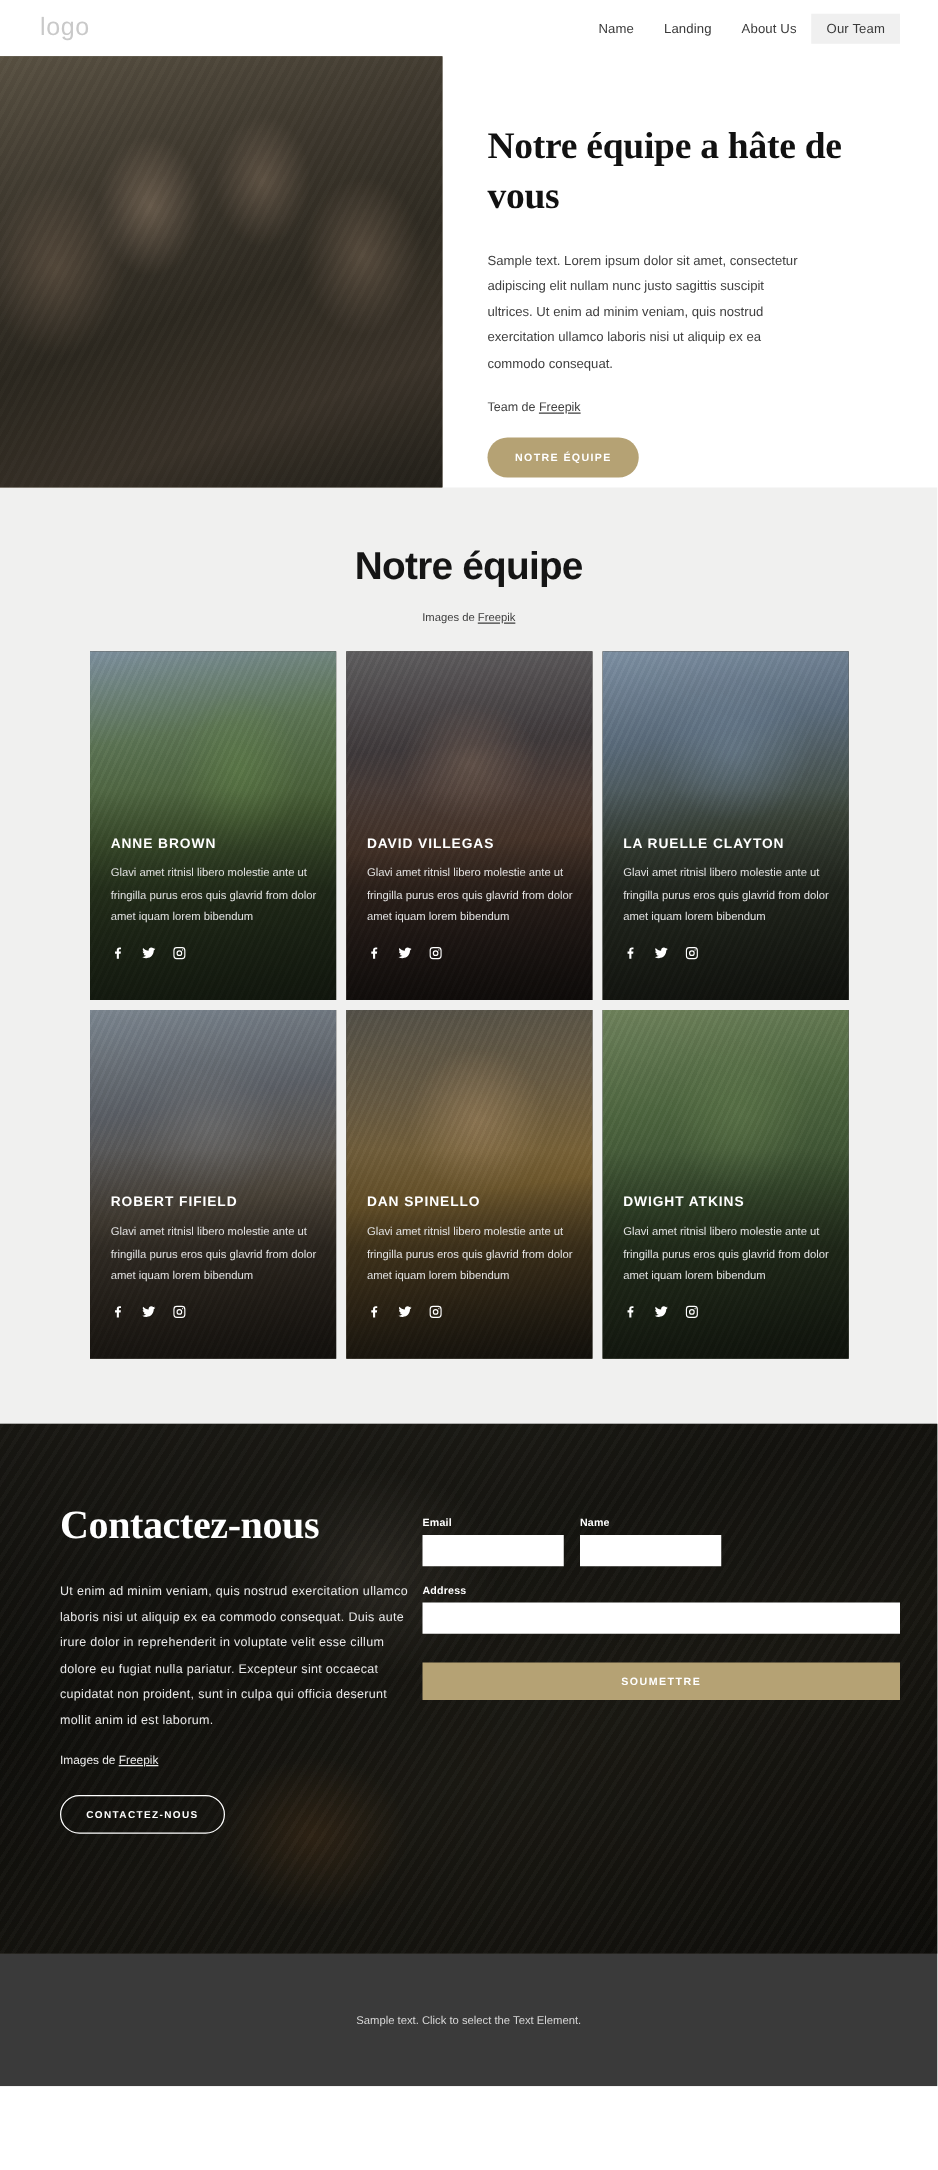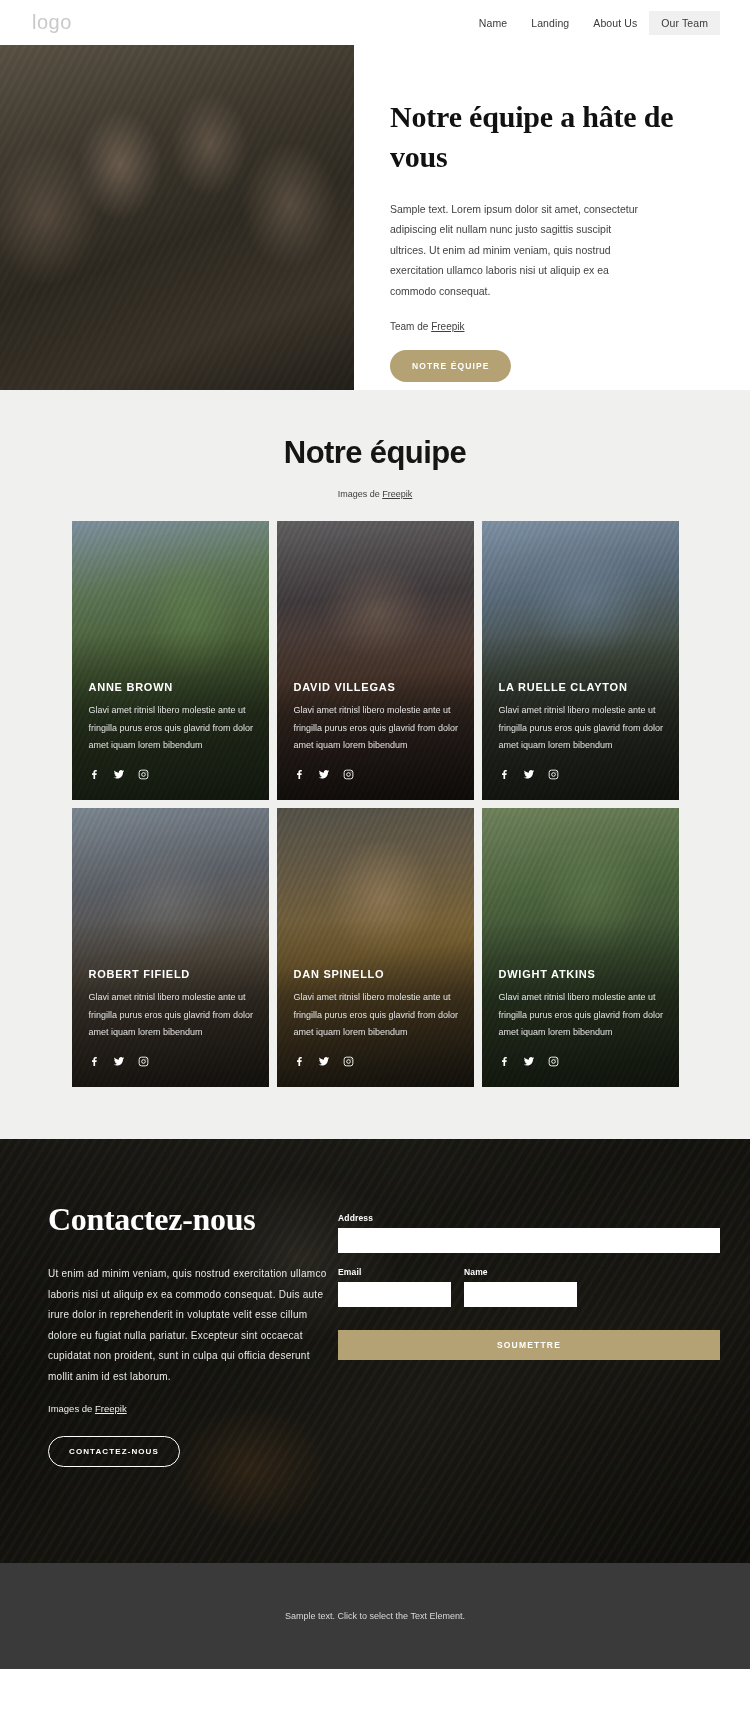--- a/index.html
+++ b/index.html
@@ -145,21 +145,21 @@
     overflow: hidden;
     background: #30302c;
   }
   .card .bg { position: absolute; inset: 0; }
   .card .ov {
     position: absolute; inset: 0;
     background: linear-gradient(to bottom, rgba(0,0,0,.12) 0%, rgba(0,0,0,.18) 40%, rgba(0,0,0,.52) 68%, rgba(0,0,0,.62) 100%);
   }
   .card-body {
     position: absolute;
-    left: 17px; right: 12px; bottom: 20px;
+    left: 17px; right: 12px; bottom: 32px;
   }
   .card-name {
     font-size: 11px;
     font-weight: 700;
     color: #ffffff;
     letter-spacing: 0.75px;
     margin-bottom: 9px;
   }
   .card-desc {
     font-size: 9px;
@@ -529,37 +529,37 @@
 
     <div class="contact-left">
       <div class="contact-title">Contactez-nous</div>
       <div class="contact-para">Ut enim ad minim veniam, quis nostrud exercitation ullamco laboris nisi ut aliquip ex ea commodo consequat. Duis aute irure dolor in reprehenderit in voluptate velit esse cillum dolore eu fugiat nulla pariatur. Excepteur sint occaecat cupidatat non proident, sunt in culpa qui officia deserunt mollit anim id est laborum.</div>
       <div class="contact-credit"><span>Images de </span><span class="lnk">Freepik</span></div>
       <button class="btn-outline">CONTACTEZ-NOUS</button>
     </div>
 
     <div class="contact-right">
       <div class="frow">
+        <div class="fld half">
+          <div class="flabel">Email</div>
+          <input class="finput" type="text" value="" placeholder="" style="">
+        </div>
+        <div class="fld half">
+          <div class="flabel">Name</div>
+          <input class="finput" type="text" value="" placeholder="" style="">
+        </div>
+      </div>
+
+      <div class="frow">
         <div class="fld full">
           <div class="flabel">Address</div>
           <input class="finput" type="text" value="" placeholder="" style="">
         </div>
       </div>
 
-      <div class="frow">
-        <div class="fld half">
-          <div class="flabel">Email</div>
-          <input class="finput" type="text" value="" placeholder="" style="">
-        </div>
-        <div class="fld half">
-          <div class="flabel">Name</div>
-          <input class="finput" type="text" value="" placeholder="" style="">
-        </div>
-      </div>
-
 
       <button class="submit">SOUMETTRE</button>
     </div>
   </div>
 </div>
 
 <div class="footer">
   <div class="footer-text">Sample text. Click to select the Text Element.</div>
 </div>
 

